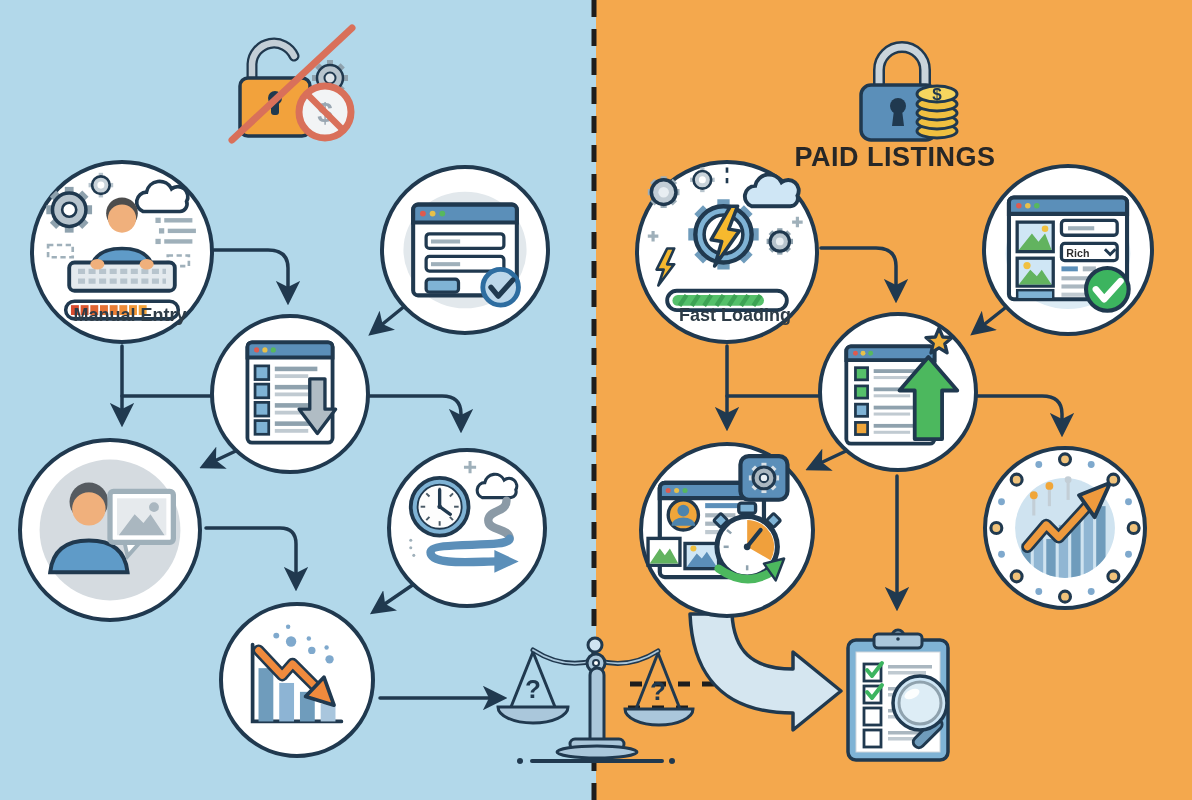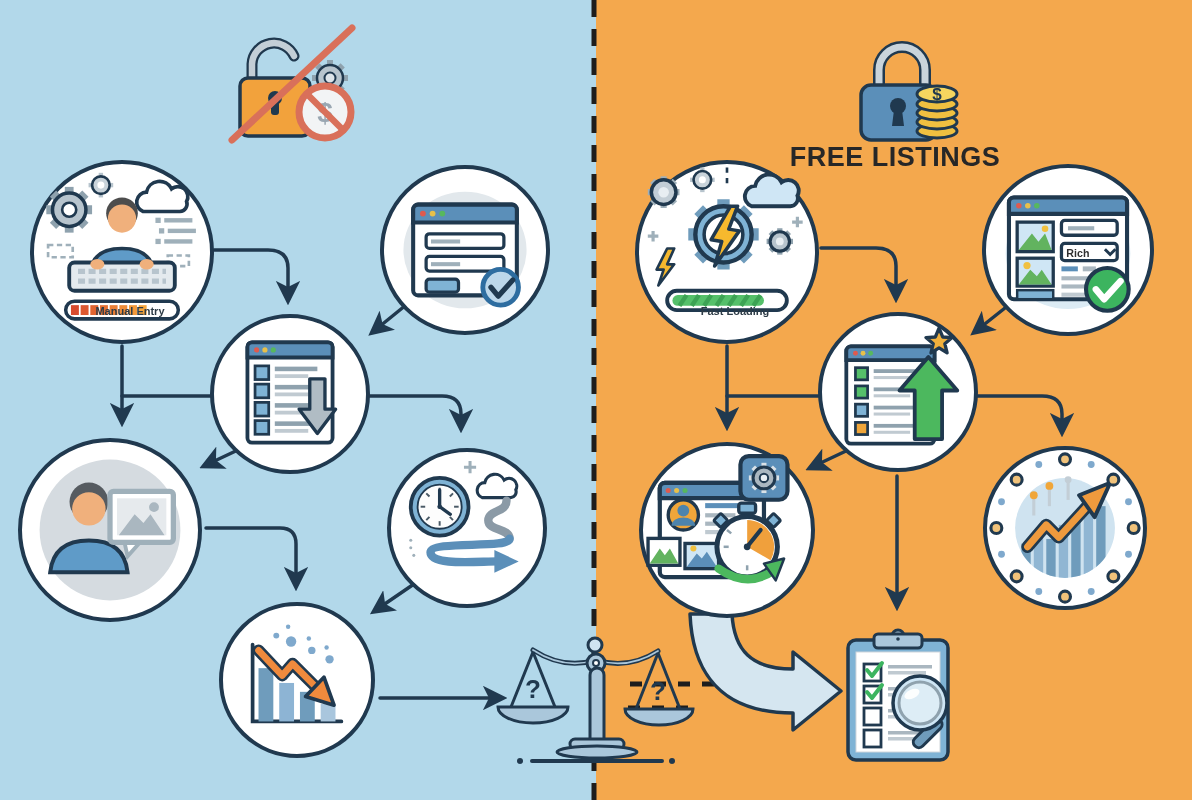--- a/index.html
+++ b/index.html
@@ -6,21 +6,21 @@
   .canvas{position:relative;width:1192px;height:800px;overflow:hidden;
           font-family:"Liberation Sans",sans-serif;}
   .half{position:absolute;top:0;height:800px;z-index:0;}
   .half.left{left:0;width:596px;background:#b2d8ea;}
   .half.right{left:596px;width:596px;background:#f4a84d;}
   svg.connectors{position:absolute;left:0;top:0;z-index:2;}
   .node{position:absolute;background:#fff;border:4px solid #20394f;border-radius:50%;
         box-sizing:border-box;z-index:3;}
   .node svg{position:absolute;left:0;top:0;width:100%;height:100%;overflow:visible;}
   .node-label{position:absolute;left:16px;right:0;top:78%;text-align:center;
-        font-weight:bold;font-size:11px;color:#2e3c47;z-index:4;}
+        font-weight:bold;font-size:18px;color:#2e3c47;z-index:4;}
   .hdr-icon{position:absolute;z-index:3;}
   .title{position:absolute;z-index:3;width:350px;text-align:center;font-weight:bold;
         font-size:27px;letter-spacing:.5px;}
   .title.free{color:#1d4156;}
   .title.paid{color:#272727;}
   .overlay{position:absolute;z-index:3;}
   .scale-svg{z-index:4;}
   text{font-family:"Liberation Sans",sans-serif;}
 </style>
 </head>
@@ -97,21 +97,21 @@
     </g>
     <g>
       <ellipse cx="92" cy="109" rx="20" ry="7" fill="#f0c040" stroke="#20394f" stroke-width="3"></ellipse>
       <ellipse cx="92" cy="100" rx="20" ry="7" fill="#f0c040" stroke="#20394f" stroke-width="3"></ellipse>
       <ellipse cx="92" cy="91" rx="20" ry="7" fill="#f0c040" stroke="#20394f" stroke-width="3"></ellipse>
       <ellipse cx="92" cy="82" rx="20" ry="7" fill="#f0c040" stroke="#20394f" stroke-width="3"></ellipse>
       <ellipse cx="92" cy="72" rx="20" ry="8" fill="#f6d65f" stroke="#20394f" stroke-width="3"></ellipse>
       <text x="92" y="78" font-size="17" font-weight="bold" fill="#20394f" text-anchor="middle">$</text>
     </g>
   </svg>
-  <div class="title paid" style="left:720px;top:142px;">FREE LISTINGS</div>
+  <div class="title paid" style="left:720px;top:142px;">PAID LISTINGS</div>
 
   <div class="node" style="left:30px;top:160px;width:184px;height:184px;">
     <svg viewBox="0 0 100 100">
       <g>
         <g stroke="#8fa2ae" stroke-width="5">
           <line x1="7" y1="26" x2="33" y2="26"></line>
             <line x1="20" y1="13" x2="20" y2="39"></line>
           <line x1="10.8" y1="16.8" x2="29.2" y2="35.2"></line>
             <line x1="10.8" y1="35.2" x2="29.2" y2="16.8"></line>
         </g>

